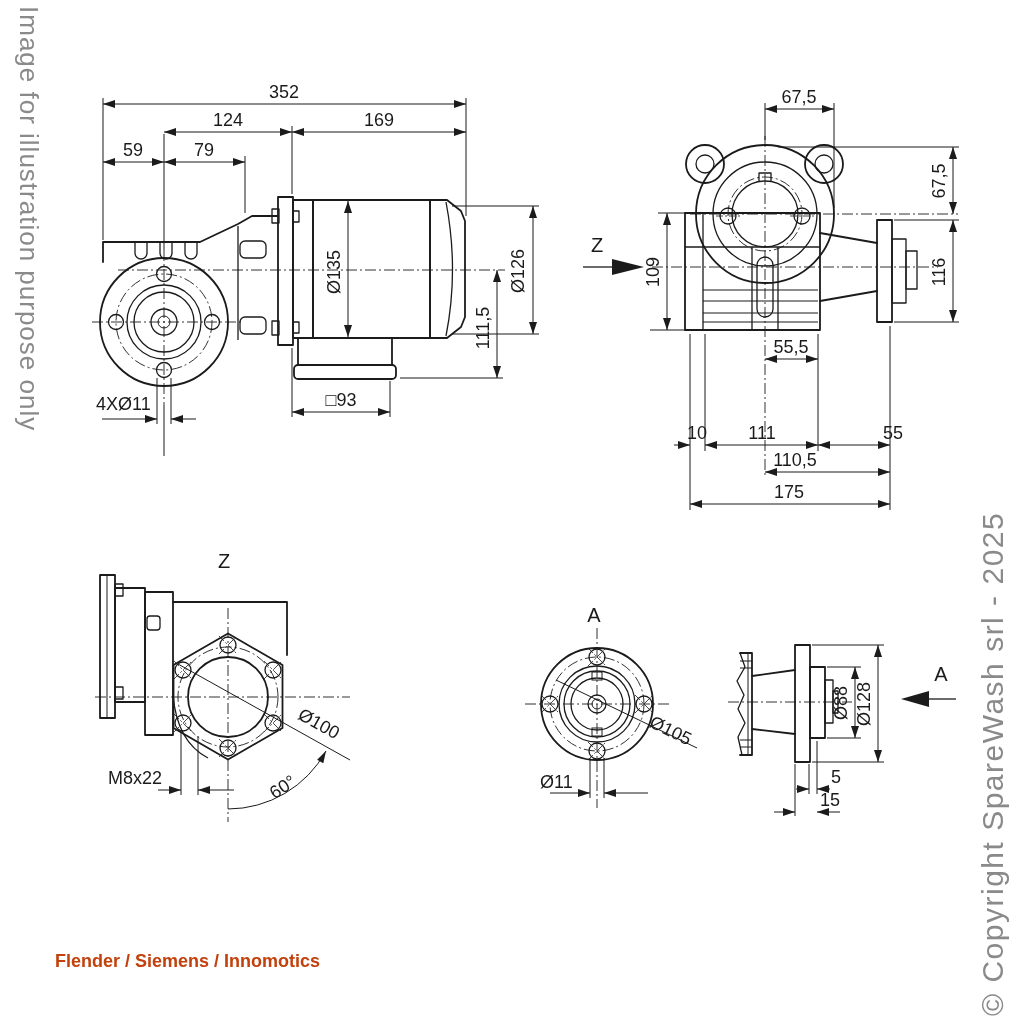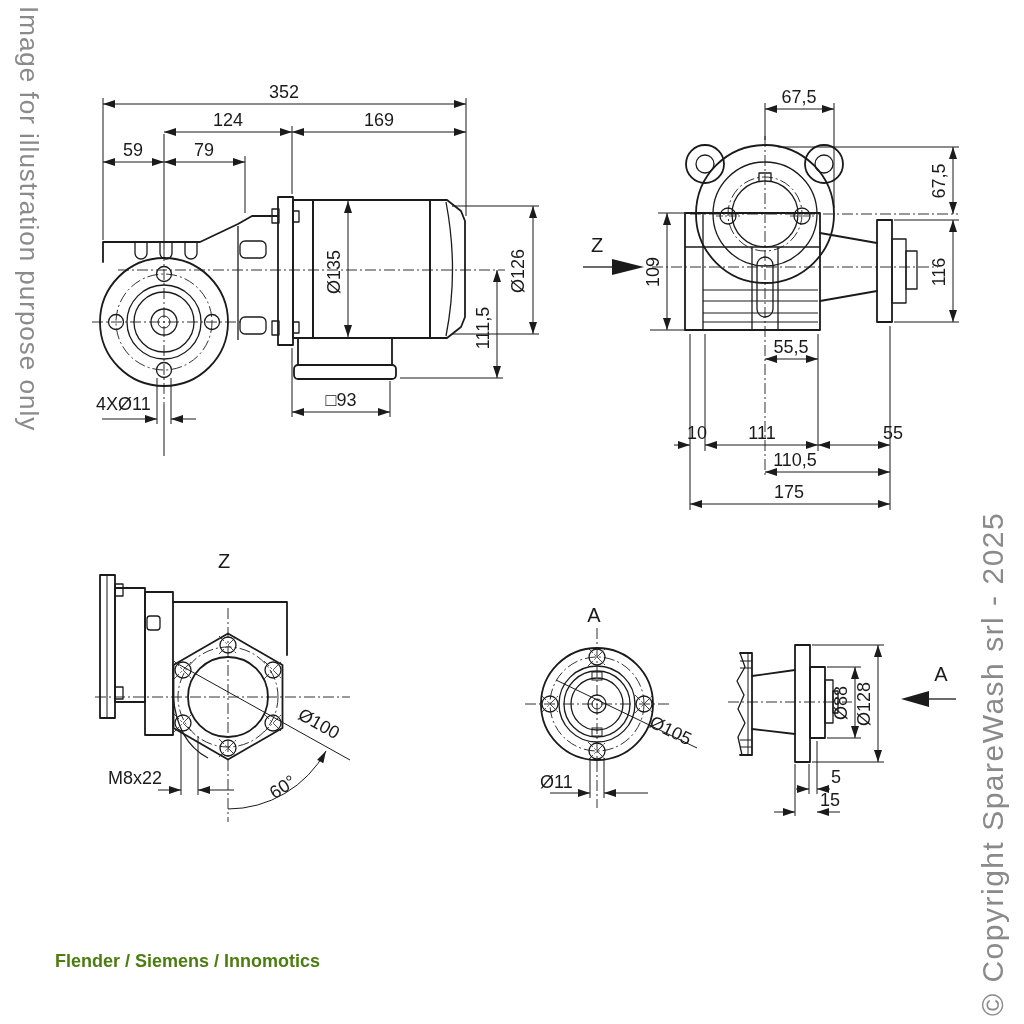--- a/index.html
+++ b/index.html
@@ -14,21 +14,21 @@
   .xm{fill:none;stroke:#1b1b1b;stroke-width:0.8;stroke-dasharray:7 2 2 2;}
   text{font-family:"Liberation Sans",sans-serif;font-size:18px;fill:#1b1b1b;}
   .lab{text-anchor:middle;}
   .start{text-anchor:start;}
   .big{font-size:20px;text-anchor:middle;}
   .wm{position:absolute;color:#8a8a8a;white-space:nowrap;}
   #wm-left{top:6px;left:44px;font-size:26px;letter-spacing:1px;
            transform:rotate(90deg);transform-origin:0 0;}
   #wm-right{top:1016px;left:976px;font-size:30px;letter-spacing:1.5px;
            transform:rotate(-90deg);transform-origin:0 0;}
-  #footer-title{position:absolute;left:55px;top:951px;font-size:18px;font-weight:700;color:#4d7c0f;}
+  #footer-title{position:absolute;left:55px;top:951px;font-size:18px;font-weight:700;color:#c2410c;}
 </style>
 </head>
 <body>
 
 <div id="wm-left" class="wm">Image for illustration purpose only</div>
 <div id="wm-right" class="wm">© Copyright SpareWash srl - 2025</div>
 <div id="footer-title">Flender / Siemens / Innomotics</div>
 
 <svg id="drawing" width="1024" height="1024" viewBox="0 0 1024 1024">
   <defs>

